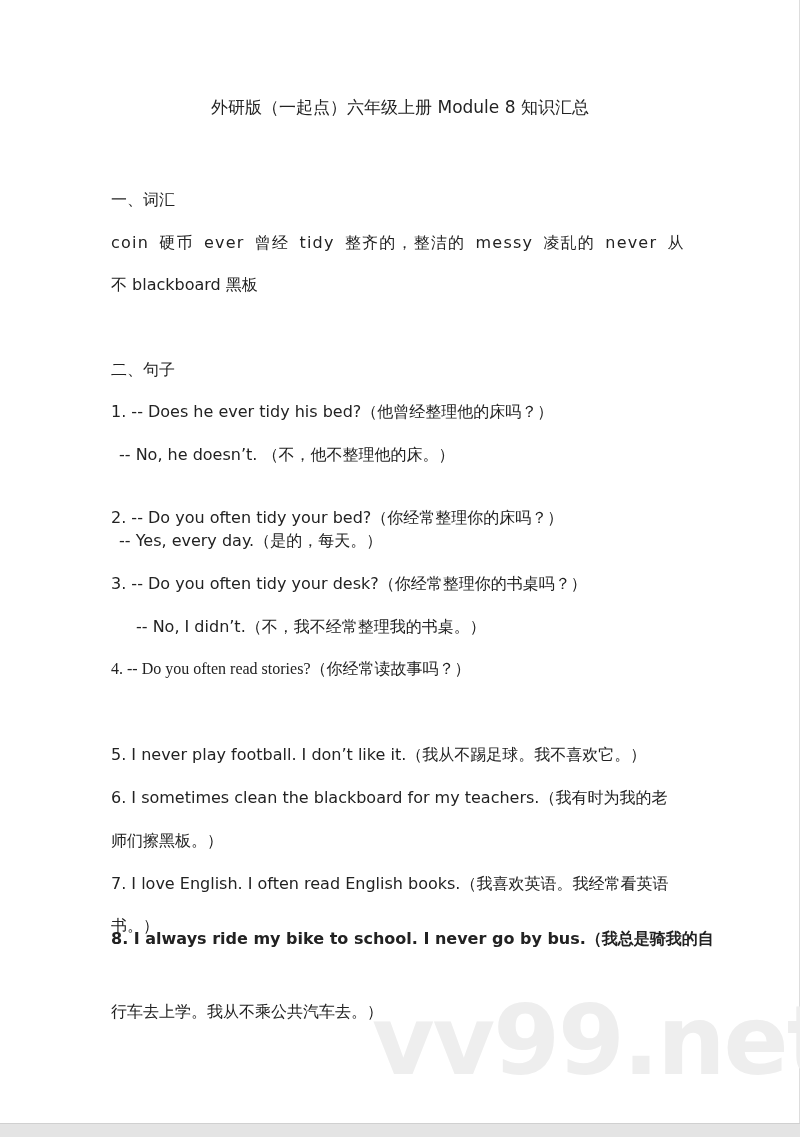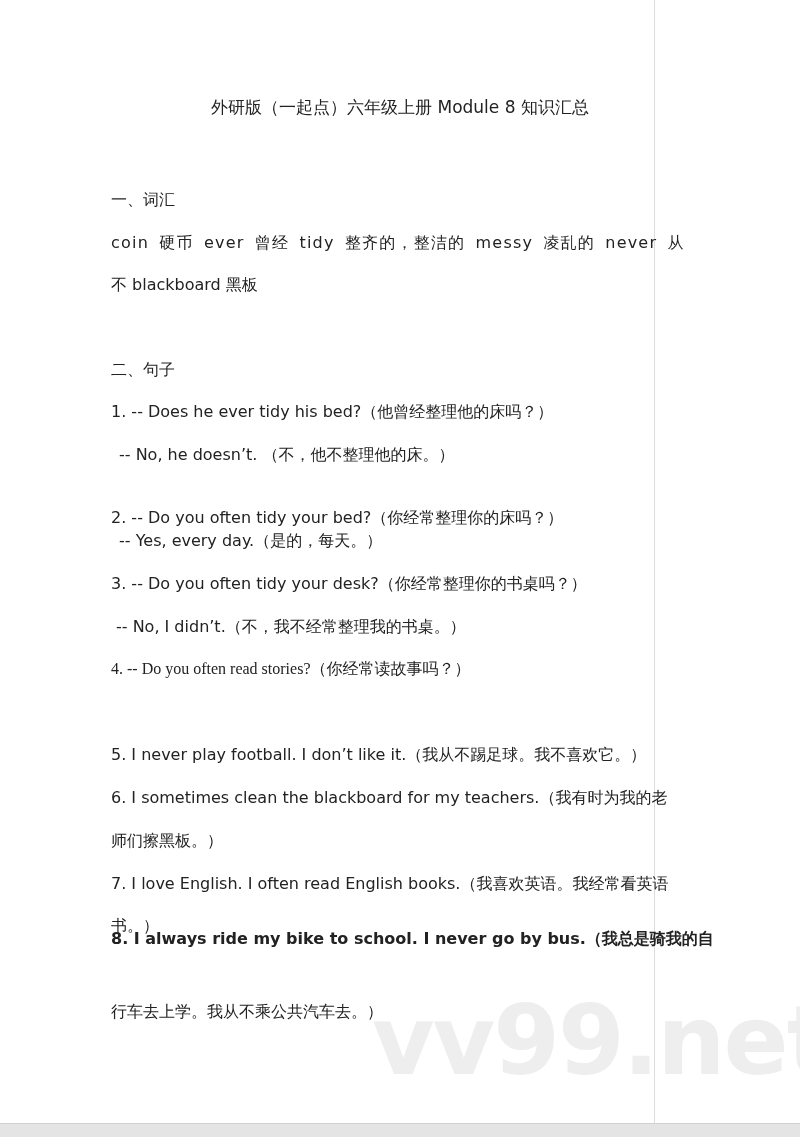--- a/index.html
+++ b/index.html
@@ -1,20 +1,20 @@
 <!DOCTYPE html>
 <html><head>
   <meta charset="utf-8">
   <style>
     html, body { margin: 0; padding: 0; }
     body {
       width: 800px; height: 1137px; background: #ffffff; position: relative; overflow: hidden;
       font-family: "DejaVu Sans", "Liberation Sans", sans-serif; color: #222222;
     }
-    .page { position: absolute; left: 0; top: 0; width: 655px; height: 1123px; background: #ffffff; border-right: 1px solid #dddddd; box-sizing: border-box; }
+    .page { position: absolute; left: 0; top: 0; width: 800px; height: 1123px; background: #ffffff; border-right: 1px solid #dddddd; box-sizing: border-box; }
     .bottom-bar { position: absolute; left: 0; top: 1123px; width: 800px; height: 14px; background: #e4e4e4; border-top: 1px solid #d0d0d0; }
     .title { position: absolute; left: 0; width: 800px; top: 96px; text-align: center; font-size: 17px; color: #222; }
     .line { position: absolute; left: 111px; font-size: 16px; white-space: nowrap; color: #222; }
     .vocab { letter-spacing: 1.2px; word-spacing: 4px; }
     .watermark {
       position: absolute; left: 372px; top: 985px; font-family: "DejaVu Sans", sans-serif; font-weight: bold;
       font-size: 96px; color: #eeeeee; letter-spacing: -2px; white-space: nowrap;
     }
   </style>
 </head>
@@ -26,21 +26,21 @@
   <div class="line" style="top:190px;">一、词汇</div>
   <div class="line vocab" style="top:233px;">coin 硬币 ever 曾经 tidy 整齐的，整洁的 messy 凌乱的 never 从</div>
   <div class="line" style="top:275px;">不 blackboard 黑板</div>
 
   <div class="line" style="top:360px;">二、句子</div>
   <div class="line" style="top:402px;">1. -- Does he ever tidy his bed?（他曾经整理他的床吗？）</div>
   <div class="line" style="top:445px; left:119px;">  -- No, he doesn’t.  （不，他不整理他的床。）</div>
   <div class="line" style="top:508px;">2. -- Do you often tidy your bed?（你经常整理你的床吗？）</div>
   <div class="line" style="top:531px; left:119px;">  -- Yes, every day.（是的，每天。）</div>
   <div class="line" style="top:574px;">3. -- Do you often tidy your desk?（你经常整理你的书桌吗？）</div>
-  <div class="line" style="top:617px; left:116px;">  -- No, I didn’t.（不，我不经常整理我的书桌。）</div>
+  <div class="line" style="top:617px; left:136px;">  -- No, I didn’t.（不，我不经常整理我的书桌。）</div>
   <div class="line" style="top:659px;font-family:Liberation Serif, serif;">4. -- Do you often read stories?（你经常读故事吗？）</div>
   <div class="line" style="top:745px;text-align:center;">5. I never play football. I don’t like it.（我从不踢足球。我不喜欢它。）</div>
   <div class="line" style="top:788px;">6. I sometimes clean the blackboard for my teachers.（我有时为我的老</div>
   <div class="line" style="top:831px;">师们擦黑板。）</div>
   <div class="line" style="top:874px;">7. I love English. I often read English books.（我喜欢英语。我经常看英语</div>
   <div class="line" style="top:916px;">书。）</div>
   <div class="line" style="top:929px;font-weight:bold;">8. I always ride my bike to school. I never go by bus.（我总是骑我的自</div>
   <div class="line" style="top:1002px;">行车去上学。我从不乘公共汽车去。）</div>
 
   <div class="watermark">vv99.net</div>

